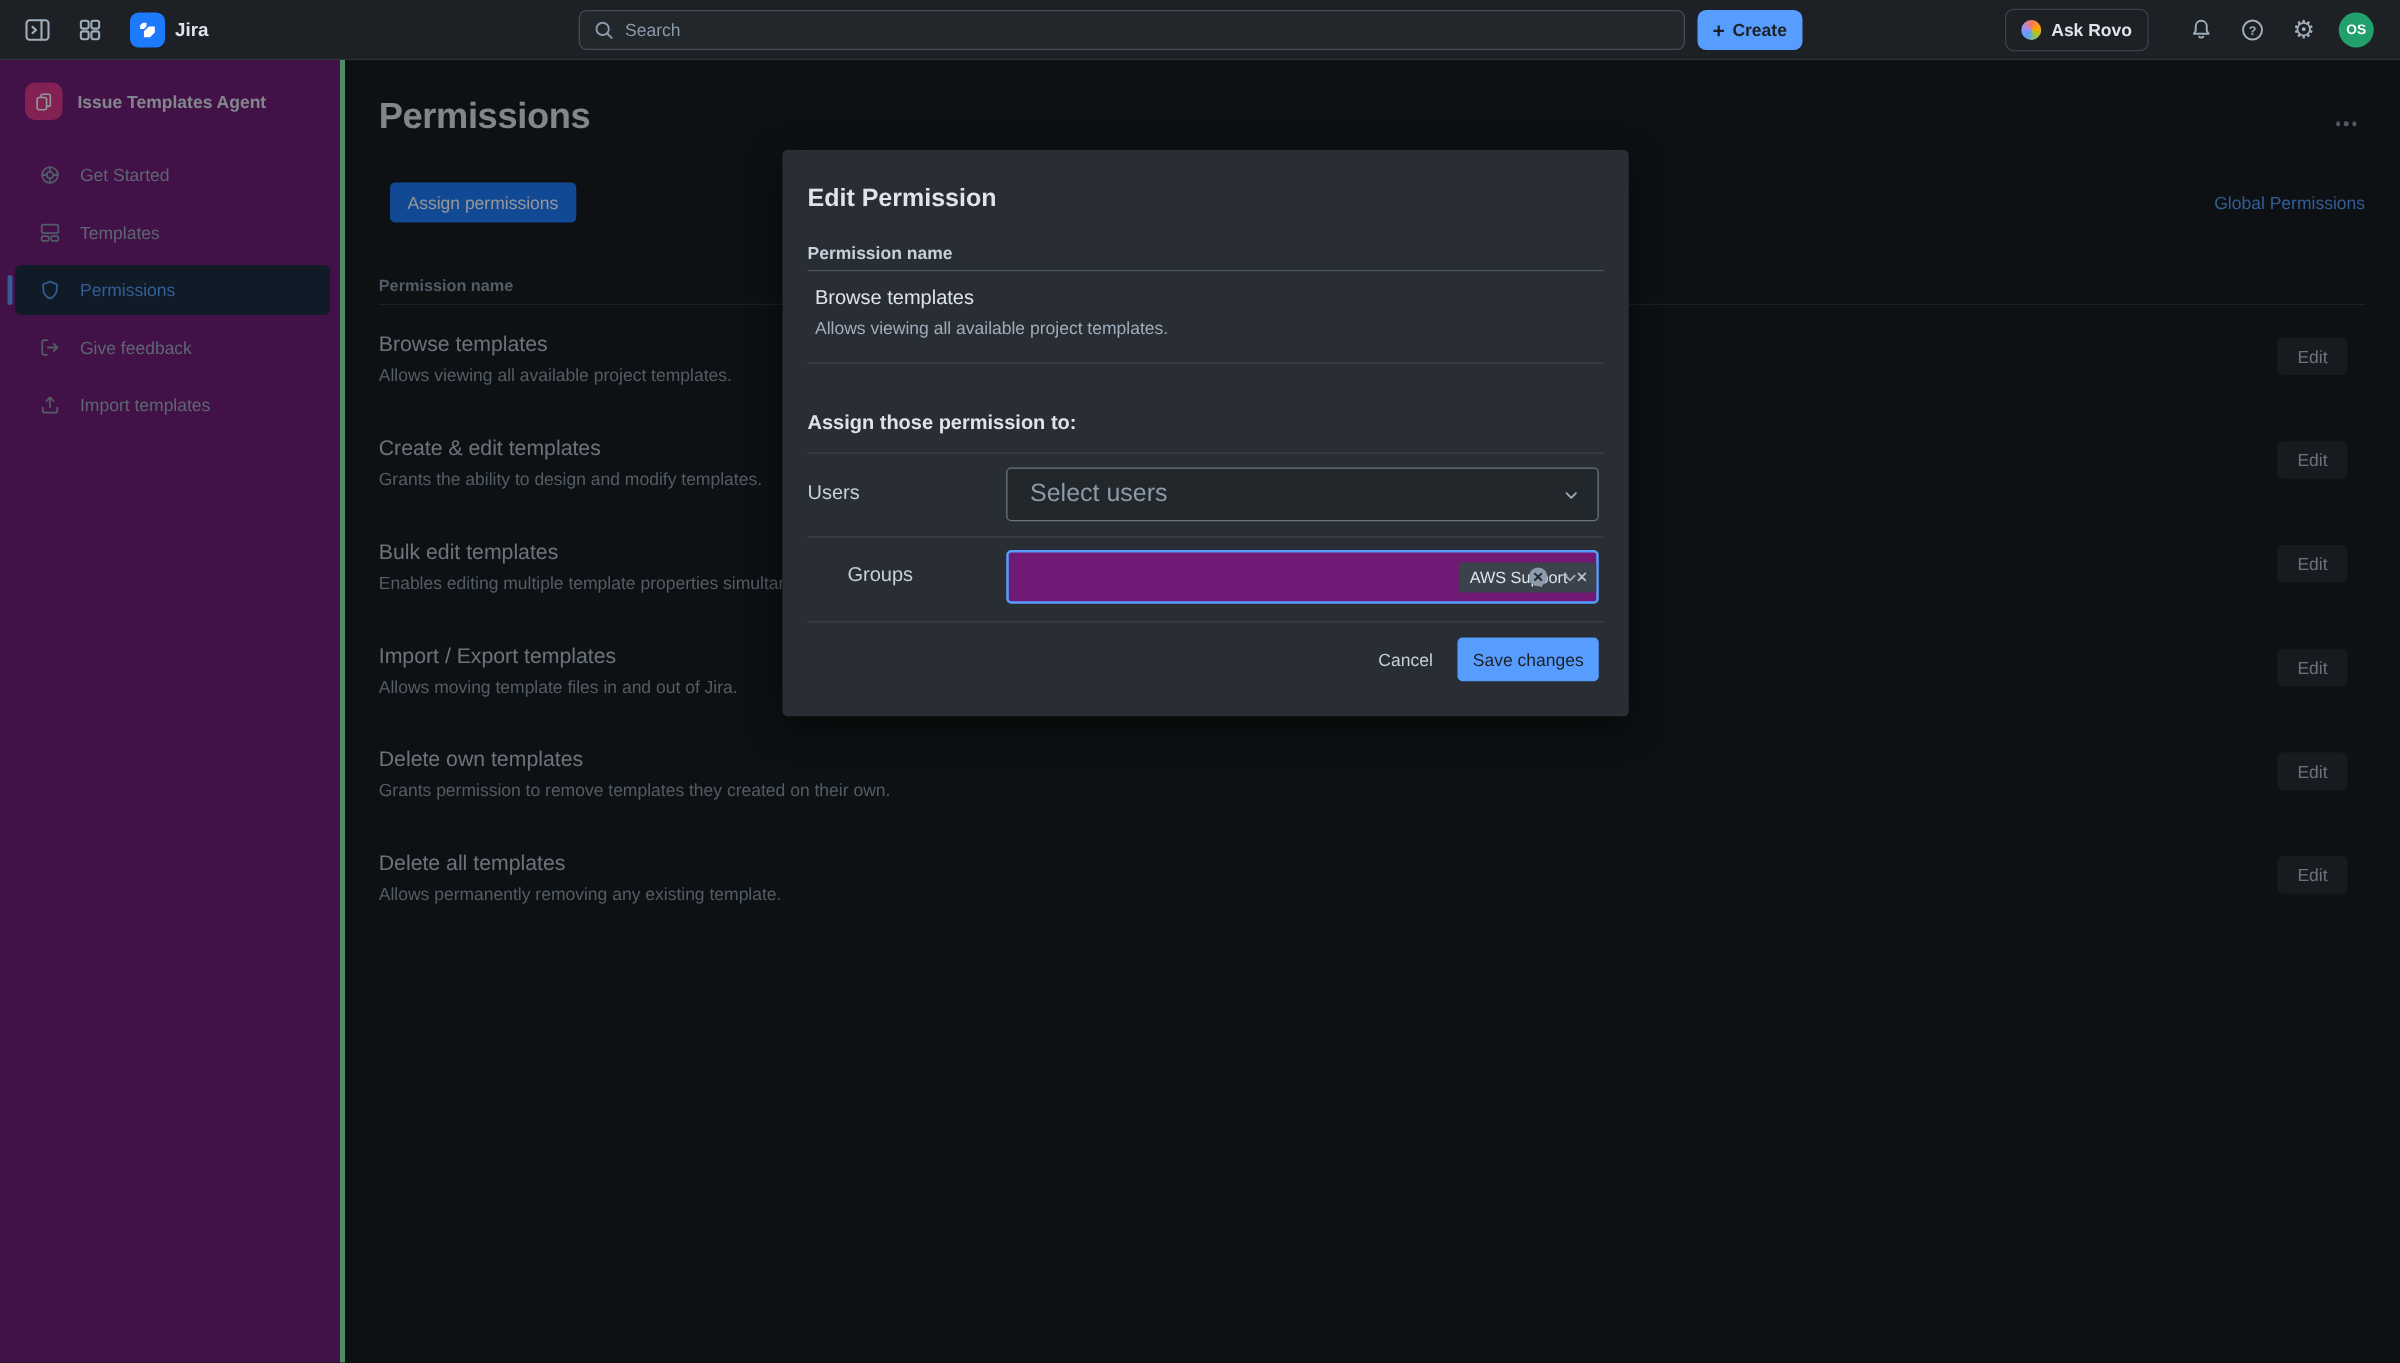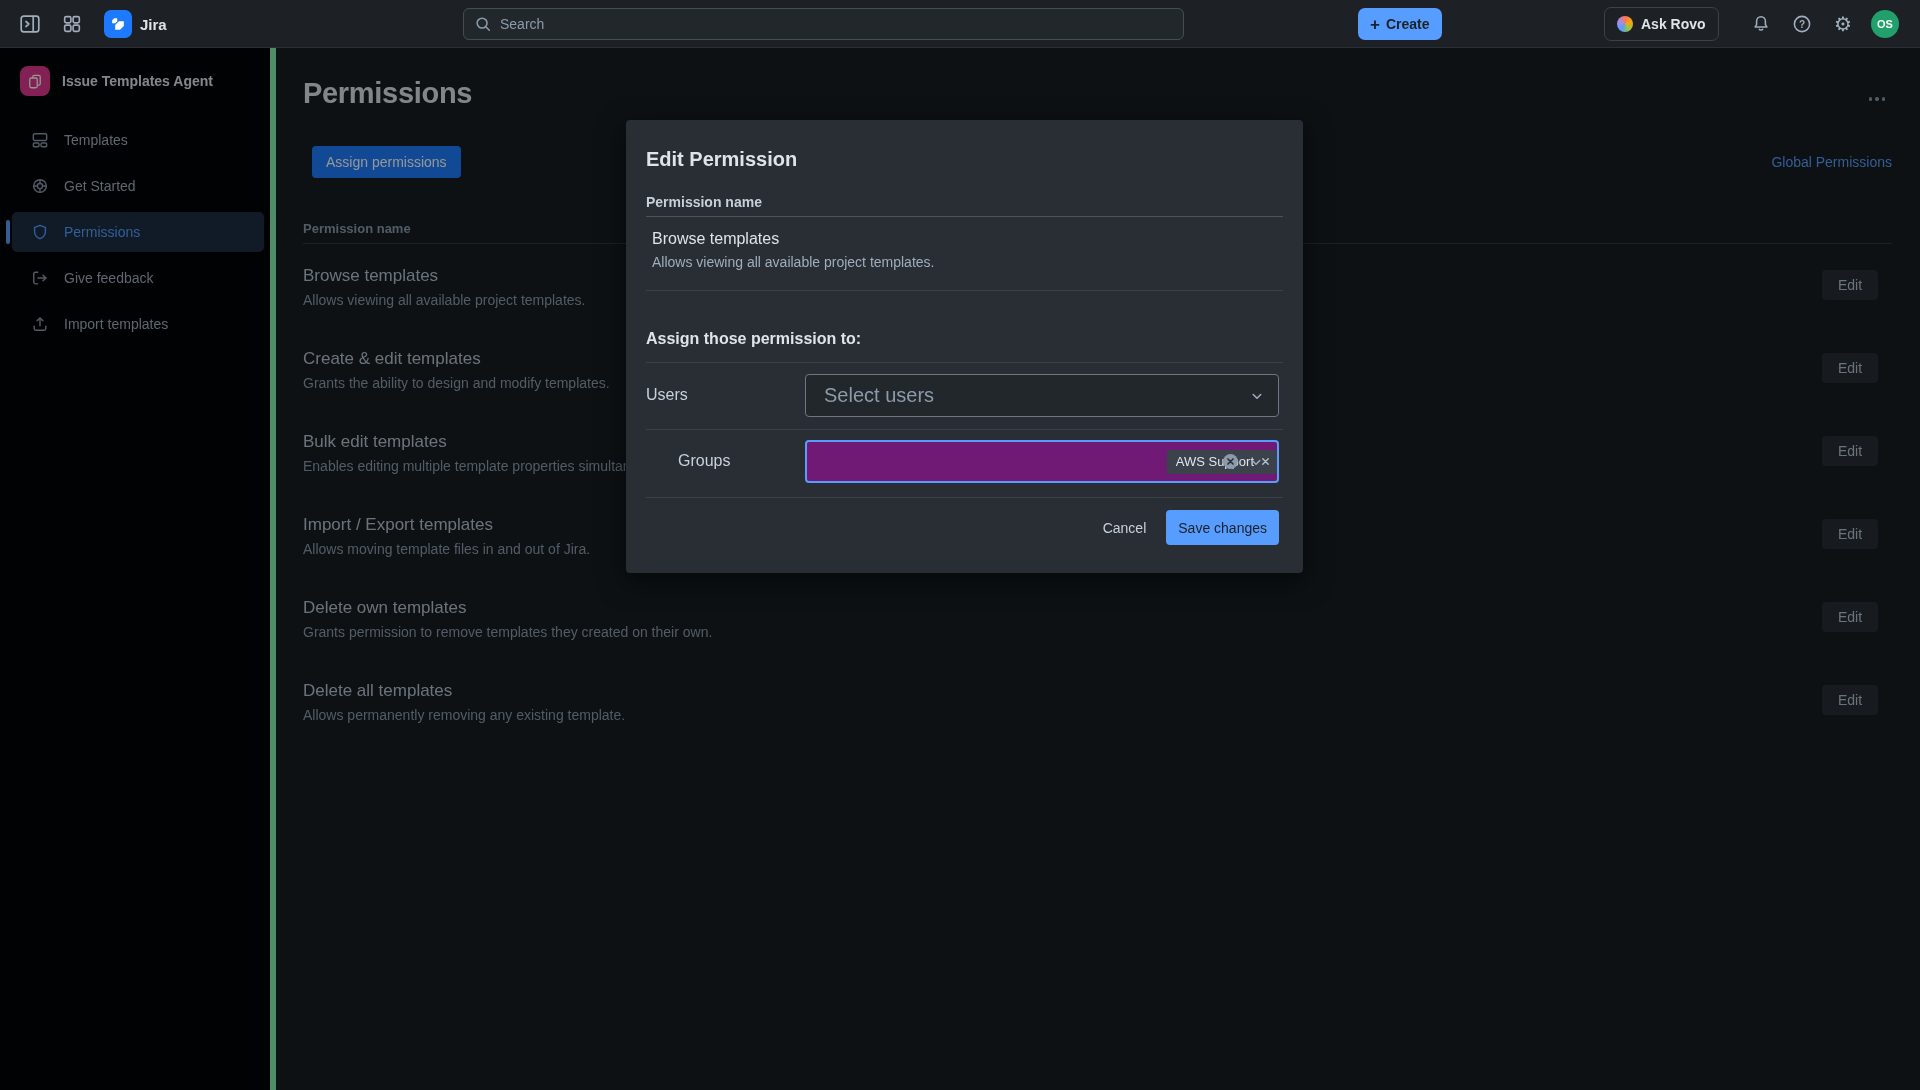--- a/index.html
+++ b/index.html
@@ -24,21 +24,21 @@
   .jira-tile {
     position:absolute; left:104px; top:10px; width:28px; height:28px;
     border-radius:7px; background:var(--jira-blue);
     display:flex; align-items:center; justify-content:center;
   }
   .jira-word {
     position:absolute; left:140px; top:0; height:48px; display:flex; align-items:center;
     color:#DEE4EA; font-size:15px; font-weight:700;
   }
   .searchbox {
-    position:absolute; left:463px; top:8px; width:721px; height:32px;
+    position:absolute; left:463px; top:8px; width:885px; height:32px;
     background:#22272B; border:1px solid #434D56; border-radius:6px;
     display:flex; align-items:center; padding:0 10px; gap:8px;
   }
   .searchbox input {
     flex:1; background:transparent; border:none; outline:none;
     color:#C7D1DB; font-size:14px; font-family:"Liberation Sans", sans-serif;
   }
   .searchbox input::placeholder { color:#8C9BAB; }
   .create-btn {
     position:absolute; left:1358px; top:8px; height:32px; padding:0 12px;
@@ -61,21 +61,21 @@
   .avatar {
     position:absolute; left:1871px; top:10px; width:28px; height:28px; border-radius:50%;
     background:var(--avatar-green); color:#fff; font-size:11px; font-weight:700;
     display:flex; align-items:center; justify-content:center; cursor:pointer; border:none;
     font-family:"Liberation Sans", sans-serif;
   }
 
   
   .sidebar {
     position:absolute; left:0; top:48px; width:276px; height:1042px;
-    background:#000000; border-right:6px solid #86efac; z-index:10;
+    background:#701a75; border-right:4px solid #86efac; z-index:10;
   }
   .proj-header { position:absolute; left:20px; top:18px; display:flex; align-items:center; gap:12px; }
   .proj-icon {
     width:30px; height:30px; border-radius:8px; background:var(--project-pink);
     display:flex; align-items:center; justify-content:center; color:#fff;
   }
   .proj-name { color:#DEE4EA; font-size:14px; font-weight:700; }
   .side-items { position:absolute; left:0; top:72px; width:276px; }
   .side-item {
     position:relative; margin:0 12px 6px 12px; height:40px; border-radius:5px;
@@ -241,39 +241,39 @@
         <rect x="9" y="4.5" width="10" height="13" rx="2"></rect>
         <rect x="5" y="8" width="10" height="13" rx="2" fill="var(--project-pink)"></rect>
       </svg>
     </span>
     <span class="proj-name">Issue Templates Agent</span>
   </div>
   <div class="side-items">
       <div class="side-item">
         <span class="side-icon">
           <svg width="20" height="20" viewBox="0 0 24 24" fill="none" stroke="currentColor" stroke-width="1.7" stroke-linecap="round" stroke-linejoin="round">
-            <rect x="4" y="4.5" width="16" height="8" rx="1.6"></rect>
-            <rect x="4" y="15.5" width="6.8" height="4.5" rx="1.4"></rect>
-            <rect x="13.2" y="15.5" width="6.8" height="4.5" rx="1.4"></rect>
-          </svg>
-        </span>
-        <span class="side-label">Templates</span>
-      </div>
-      <div class="side-item">
-        <span class="side-icon">
-          <svg width="20" height="20" viewBox="0 0 24 24" fill="none" stroke="currentColor" stroke-width="1.7" stroke-linecap="round" stroke-linejoin="round">
             <circle cx="12" cy="12" r="7.6"></circle>
             <circle cx="12" cy="12" r="3.1"></circle>
             <line x1="12" y1="4.4" x2="12" y2="8.9"></line>
             <line x1="12" y1="15.1" x2="12" y2="19.6"></line>
             <line x1="4.4" y1="12" x2="8.9" y2="12"></line>
             <line x1="15.1" y1="12" x2="19.6" y2="12"></line>
           </svg>
         </span>
         <span class="side-label">Get Started</span>
+      </div>
+      <div class="side-item">
+        <span class="side-icon">
+          <svg width="20" height="20" viewBox="0 0 24 24" fill="none" stroke="currentColor" stroke-width="1.7" stroke-linecap="round" stroke-linejoin="round">
+            <rect x="4" y="4.5" width="16" height="8" rx="1.6"></rect>
+            <rect x="4" y="15.5" width="6.8" height="4.5" rx="1.4"></rect>
+            <rect x="13.2" y="15.5" width="6.8" height="4.5" rx="1.4"></rect>
+          </svg>
+        </span>
+        <span class="side-label">Templates</span>
       </div>
       <div class="side-item selected">
         <span class="side-indicator"></span>
         <span class="side-icon">
           <svg width="20" height="20" viewBox="0 0 24 24" fill="none" stroke="currentColor" stroke-width="1.7" stroke-linecap="round" stroke-linejoin="round">
             <path d="M12 4 L18.5 6.5 V11 C18.5 15.5 15.7 18.6 12 20 C8.3 18.6 5.5 15.5 5.5 11 V6.5 Z"></path>
           </svg>
         </span>
         <span class="side-label">Permissions</span>
       </div>

